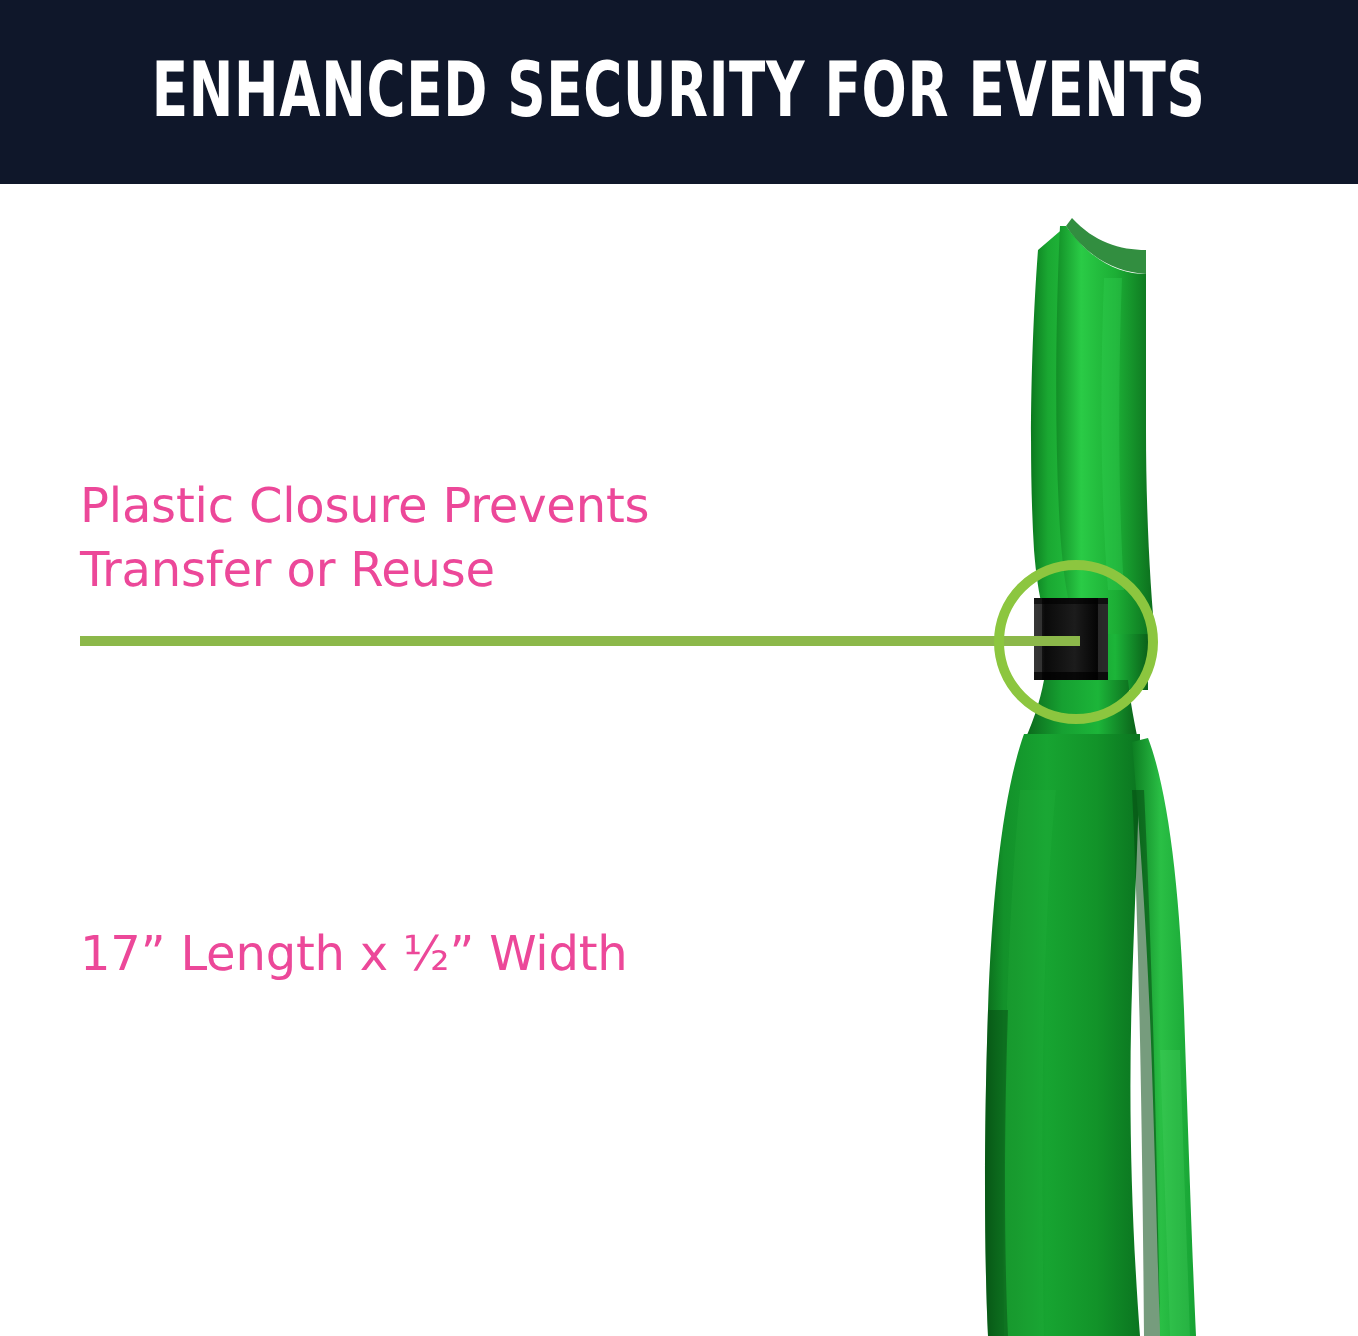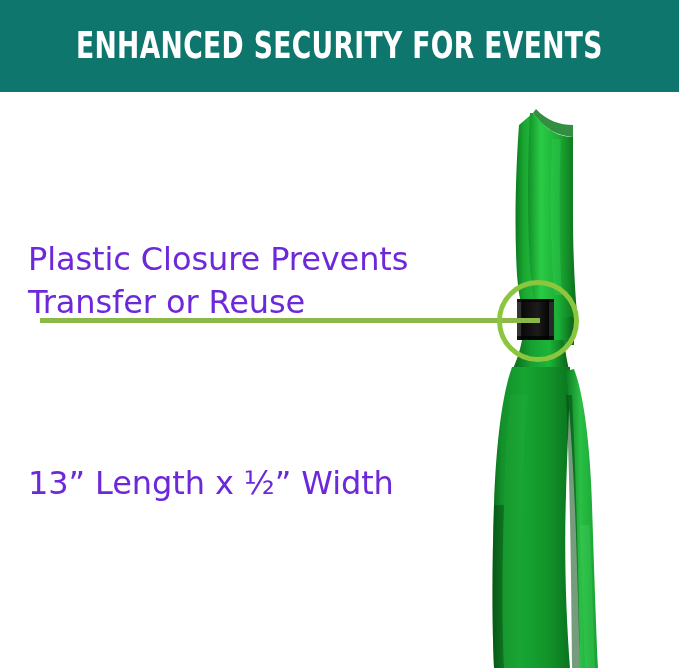--- a/index.html
+++ b/index.html
@@ -21,21 +21,21 @@
     overflow: hidden;
   }
 
   
   #header-banner {
     position: absolute;
     left: 0;
     top: 0;
     width: 679px;
     height: 92px;
-    background: #0f766e;
+    background: #0f172a;
     display: flex;
     align-items: center;
     justify-content: center;
   }
   #header-title {
     color: #ffffff;
     font-family: "DejaVu Sans", "Liberation Sans", sans-serif;
     font-size: 38px;
     font-weight: bold;
     letter-spacing: 0.5px;
@@ -43,24 +43,24 @@
     text-transform: uppercase;
     transform: scaleX(0.70);
     transform-origin: center center;
     white-space: nowrap;
     padding-bottom: 3px;
   }
 
   
   .feature-text {
     position: absolute;
-    left: 28px;
-    color: #6d28d9;
+    left: 40px;
+    color: #ec4899;
     font-family: "DejaVu Sans", "Liberation Sans", sans-serif;
-    font-size: 32px;
+    font-size: 24px;
     font-weight: 400;
     line-height: 1.33;
     letter-spacing: -0.1px;
     white-space: pre-line;
     margin: 0;
   }
   #feature-1 { top: 238px; }
   #feature-2 { top: 379px; }
   #feature-3 { top: 462px; }
 
@@ -175,15 +175,15 @@
   </div>
 
   <div id="leader-line"></div>
 
   <div id="callout-circle"></div>
 
   <p id="feature-1" class="feature-text">Plastic Closure Prevents
 Transfer or Reuse</p>
 
 
-  <p id="feature-3" class="feature-text">13” Length x ½”  Width</p>
+  <p id="feature-3" class="feature-text">17” Length x ½”  Width</p>
 
 </div>
 
 </body></html>

